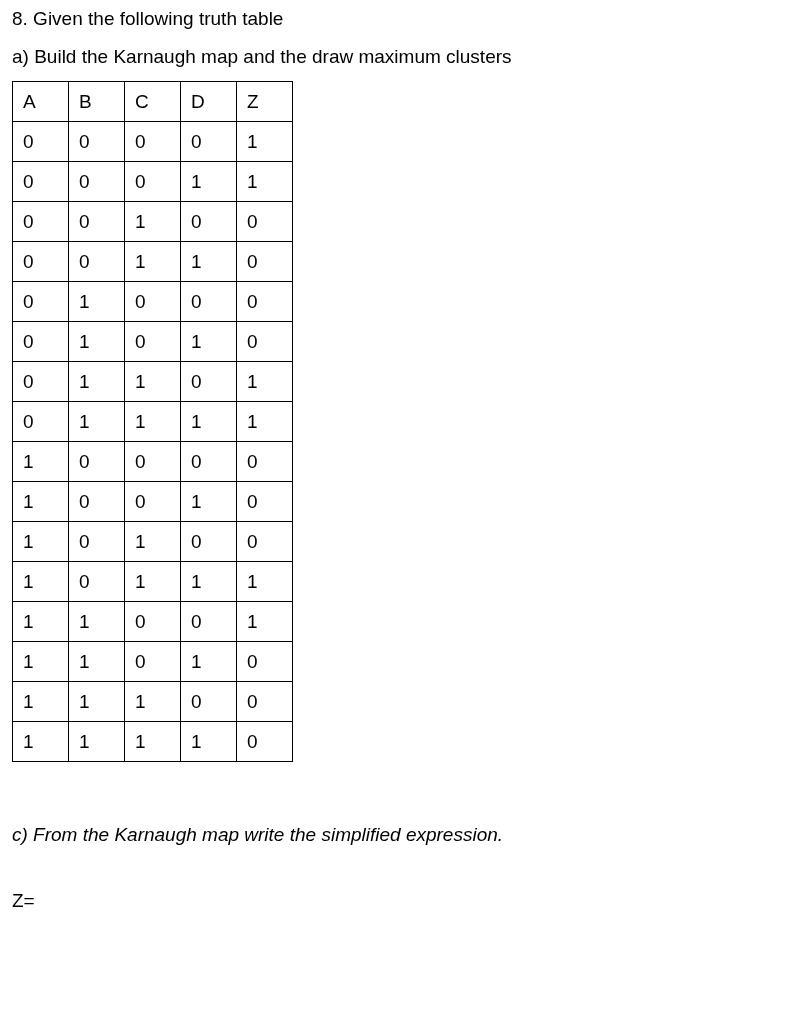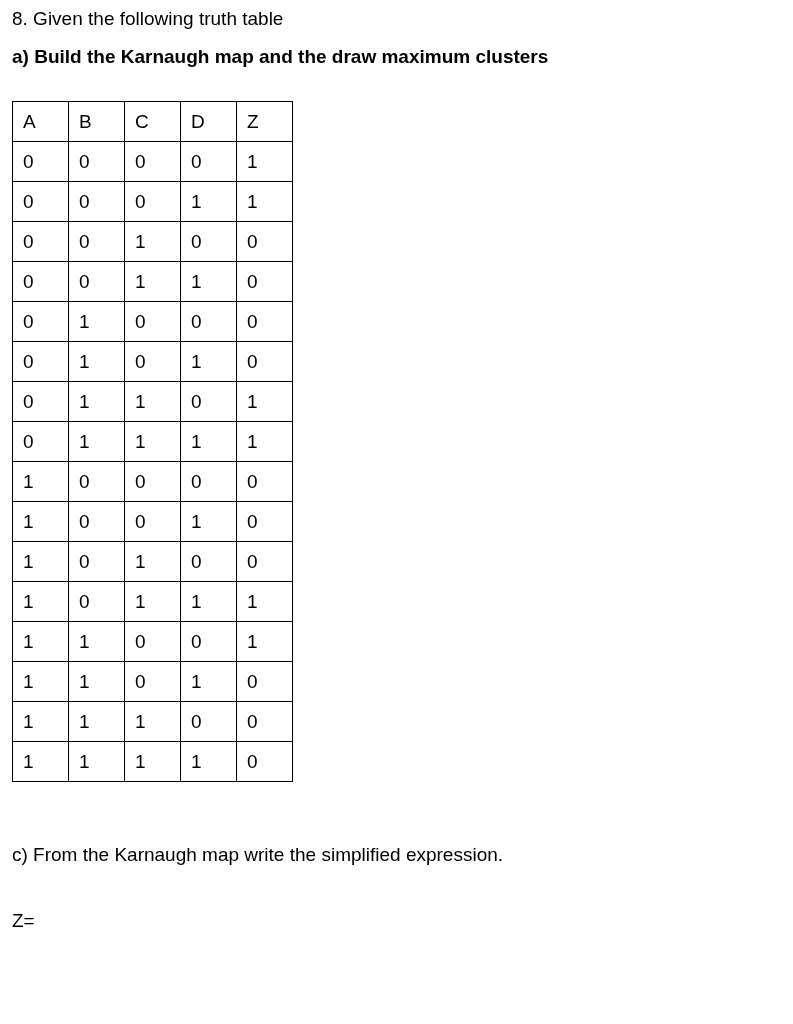--- a/index.html
+++ b/index.html
@@ -13,43 +13,43 @@
       color: #000;
       background: #fff;
       padding: 6px 12px;
       width: 793px;
     }
     .question-header {
       margin-bottom: 12px;
       line-height: 1.35;
     }
     .subpart {
-      margin-bottom: 32px;
+      margin-bottom: 12px;
       line-height: 1.35;
-      font-weight: bold;
     }
     table.truth-table {
       border-collapse: collapse;
       margin-top: 10px;
       margin-bottom: 60px;
     }
     table.truth-table th,
     table.truth-table td {
       border: 1px solid #000;
       padding: 8px 10px;
       text-align: left;
       width: 56px;
       height: 40px;
       font-weight: normal;
       font-size: 19px;
     }
     .part-c {
       margin-top: 40px;
       margin-bottom: 42px;
       line-height: 1.35;
+      font-style: italic;
     }
     .answer-line {
       font-size: 19px;
     }
   </style>
 </head>
 <body>
 
 <div class="question-header">8. Given the following truth table</div>
 <div class="subpart">a) Build the Karnaugh map and the draw maximum clusters</div>

